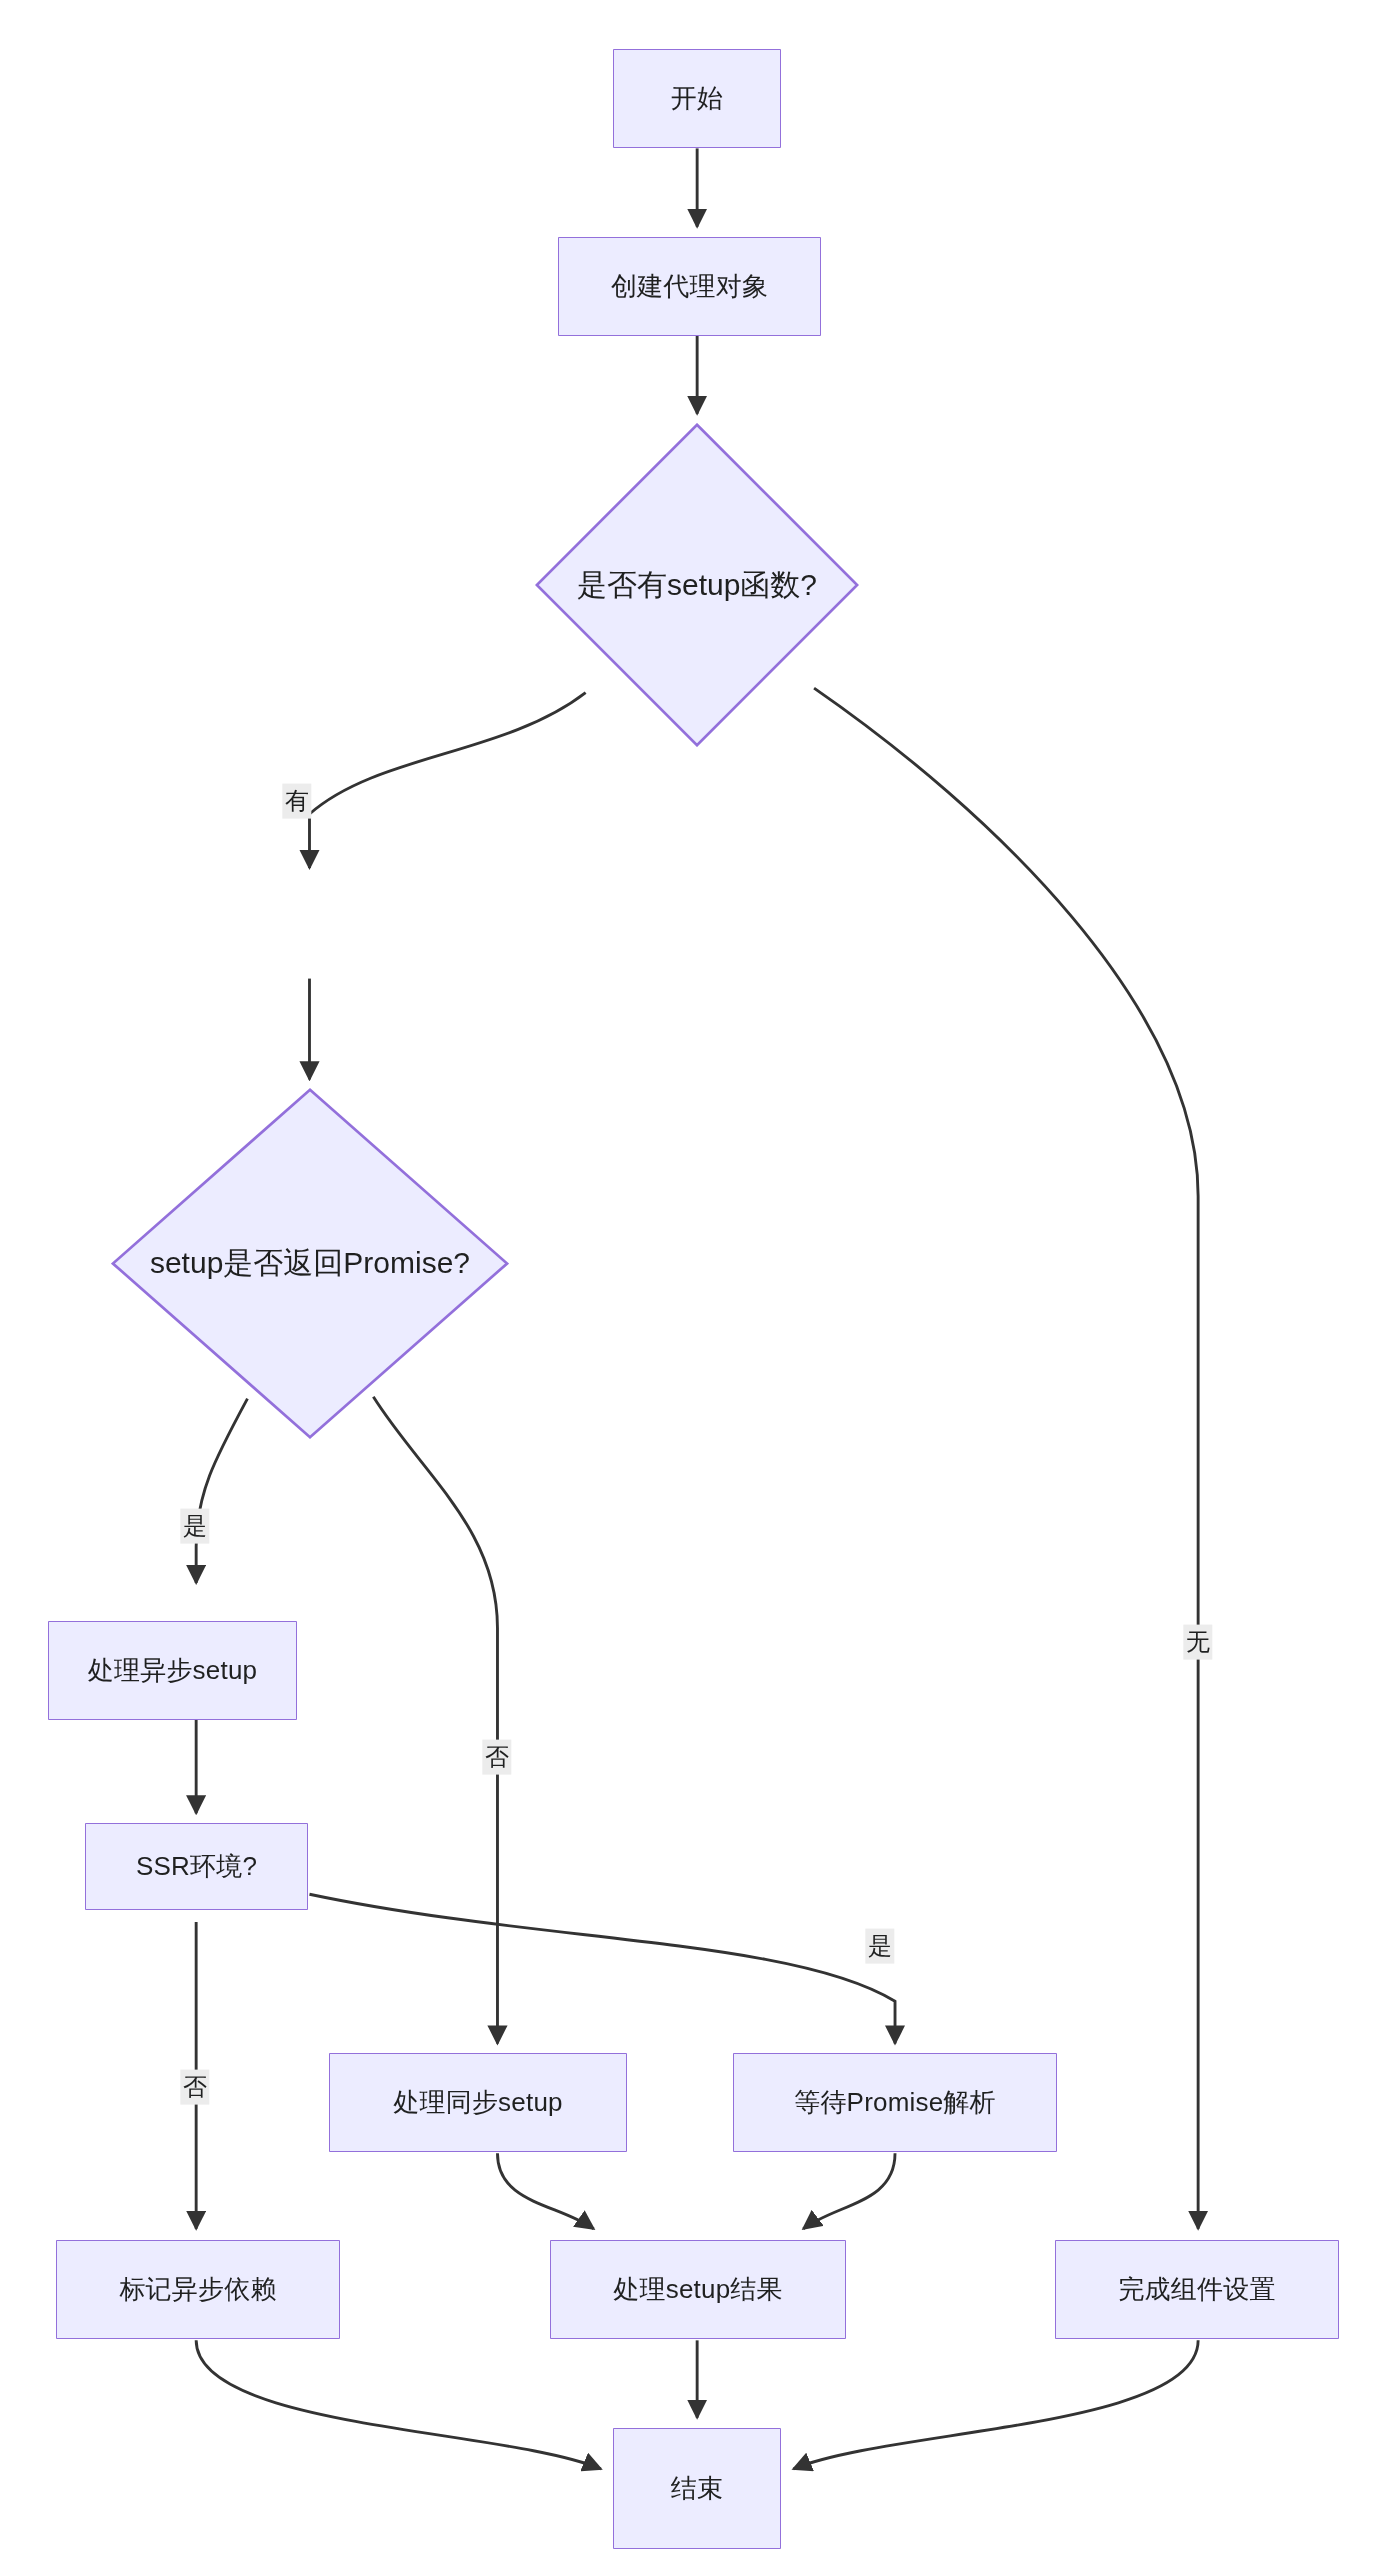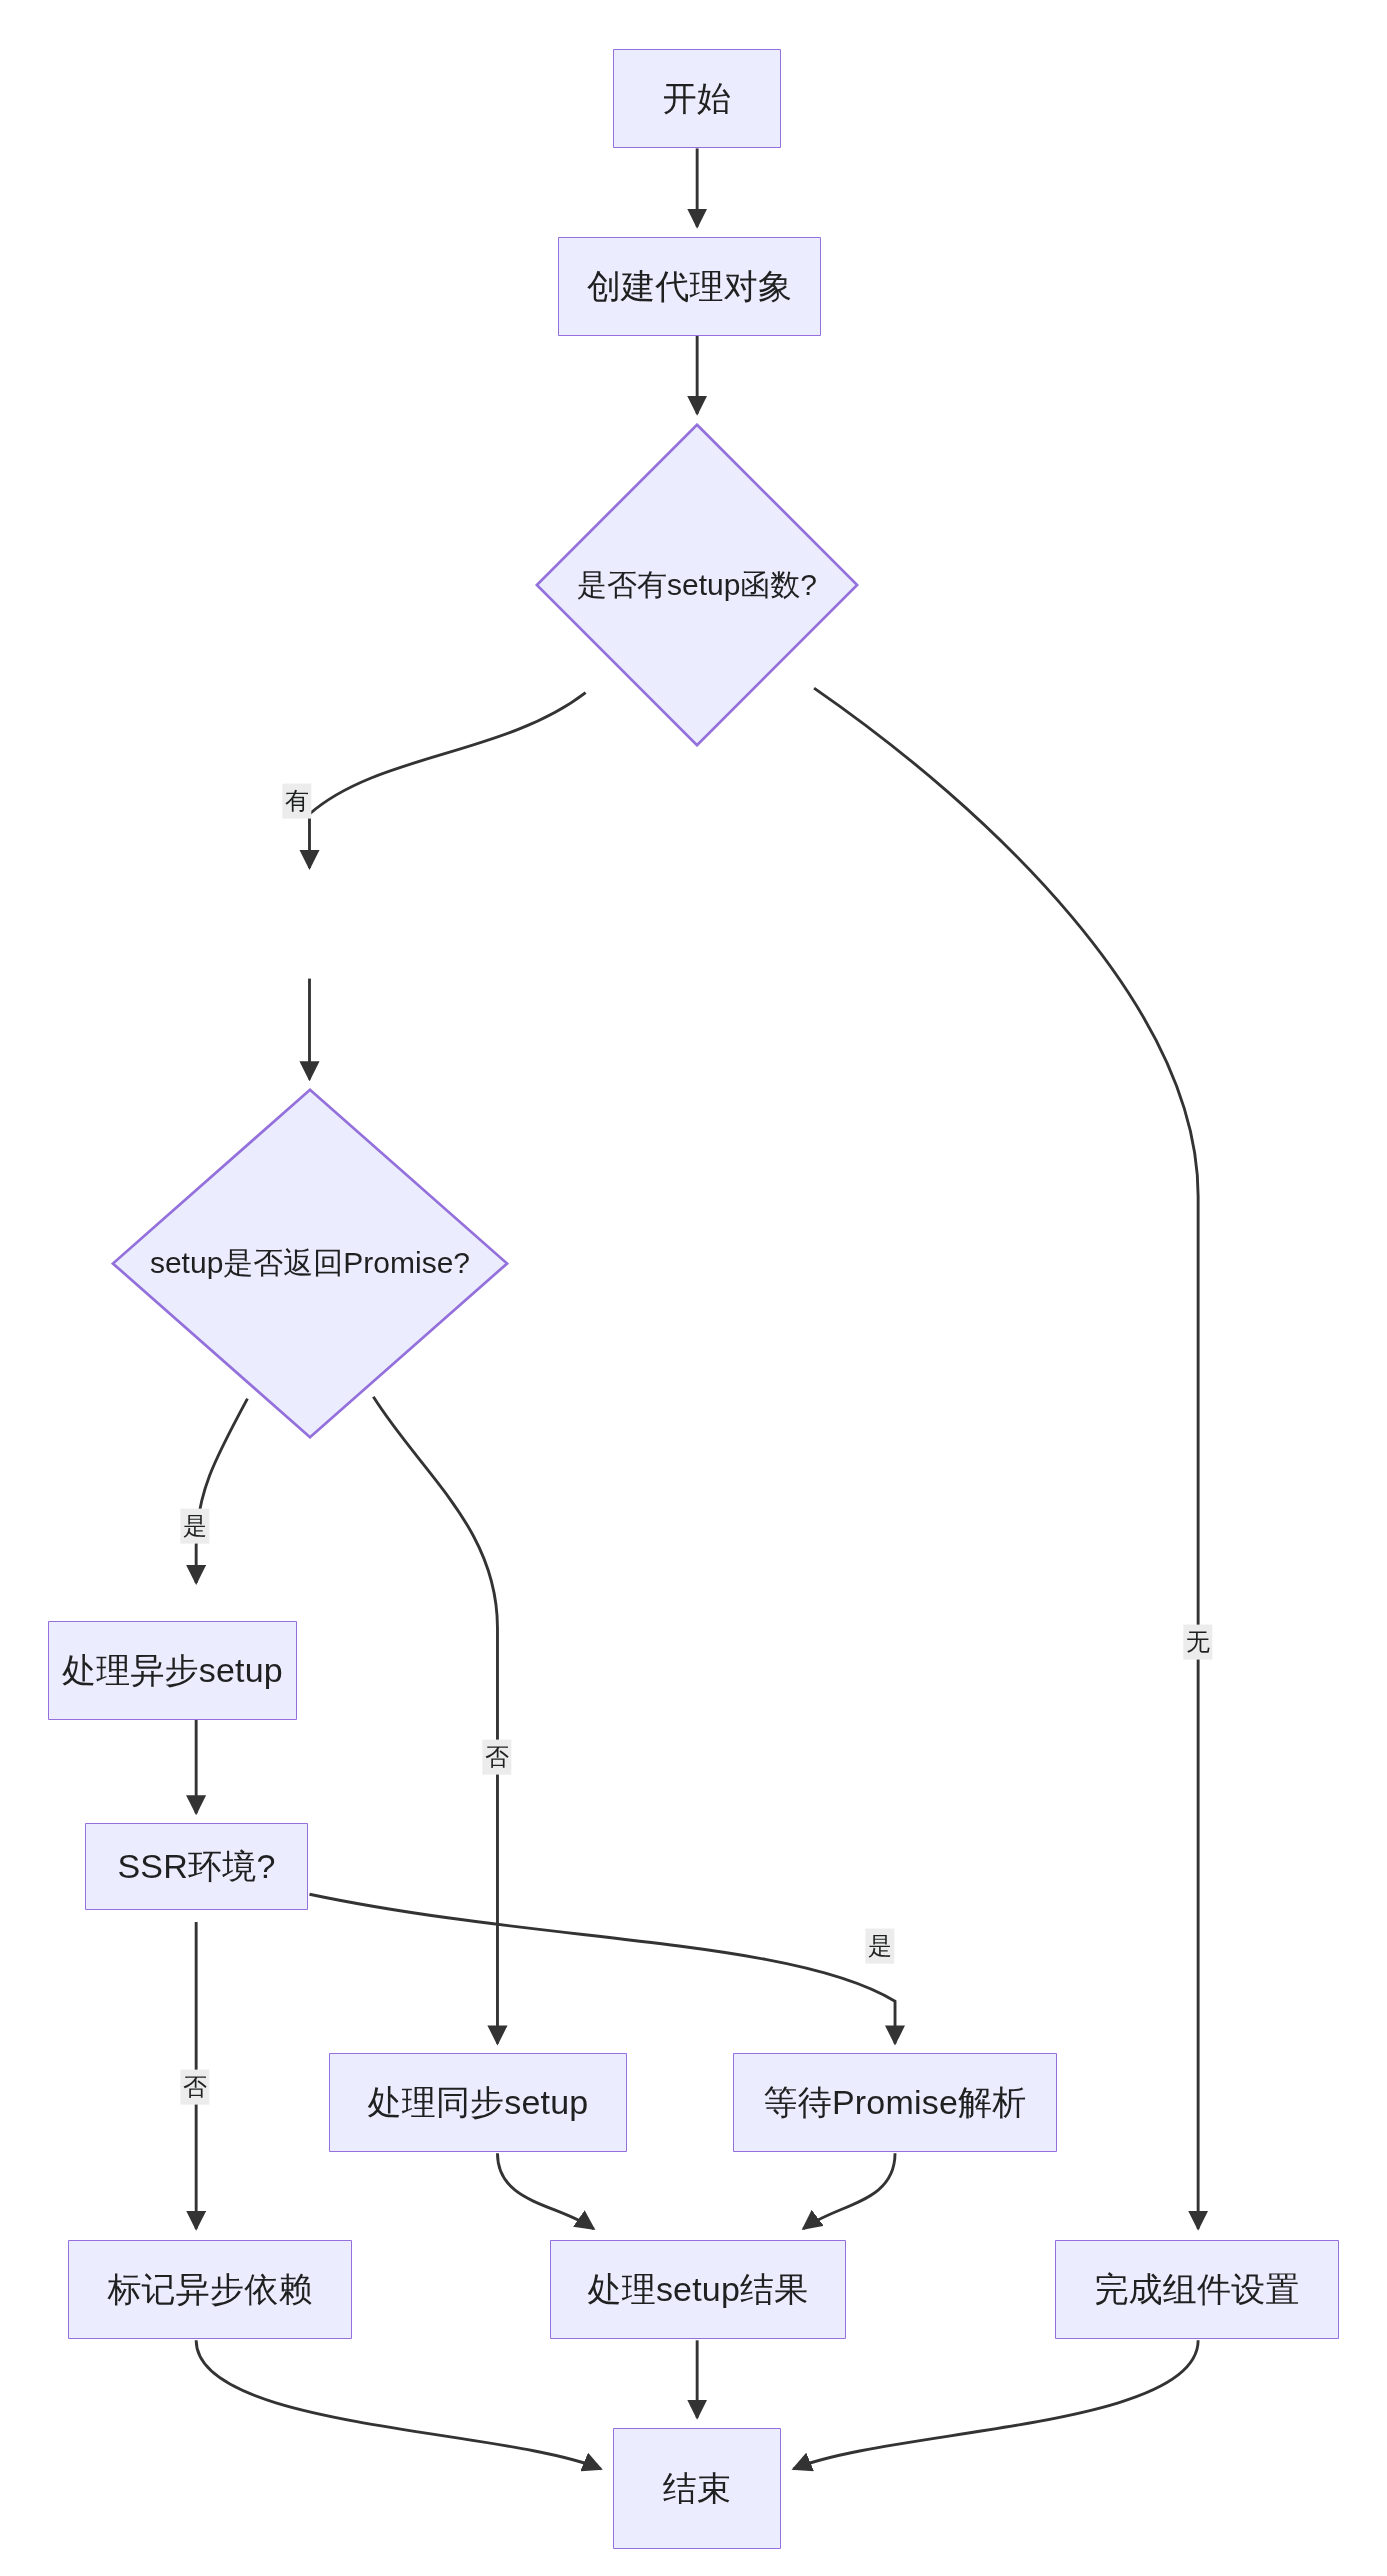--- a/index.html
+++ b/index.html
@@ -25,21 +25,21 @@
     height: 2576px;
   }
   .node {
     position: absolute;
     box-sizing: border-box;
     display: flex;
     align-items: center;
     justify-content: center;
     text-align: center;
     color: #1f2020;
-    font-size: 34px;
+    font-size: 26px;
     line-height: 1.25;
     letter-spacing: 0.2px;
     white-space: nowrap;
   }
   .node.rect {
     background: #ececff;
     border: 1.8px solid #9370db;
     border-radius: 0.9px;
   }
   .diamond-wrap {
@@ -151,21 +151,21 @@
   </div>
 
   <div class="node rect" style="left:329px; top:2053px; width:298px; height:99px;">
     <span>处理同步setup</span>
   </div>
 
   <div class="node rect" style="left:733px; top:2053px; width:324px; height:99px;">
     <span>等待Promise解析</span>
   </div>
 
-  <div class="node rect" style="left:56px; top:2240px; width:284px; height:99px;margin-left:12px;">
+  <div class="node rect" style="left:56px; top:2240px; width:284px; height:99px;">
     <span>标记异步依赖</span>
   </div>
 
   <div class="node rect" style="left:550px; top:2240px; width:296px; height:99px;">
     <span>处理setup结果</span>
   </div>
 
   <div class="node rect" style="left:1055px; top:2240px; width:284px; height:99px;">
     <span>完成组件设置</span>
   </div>

